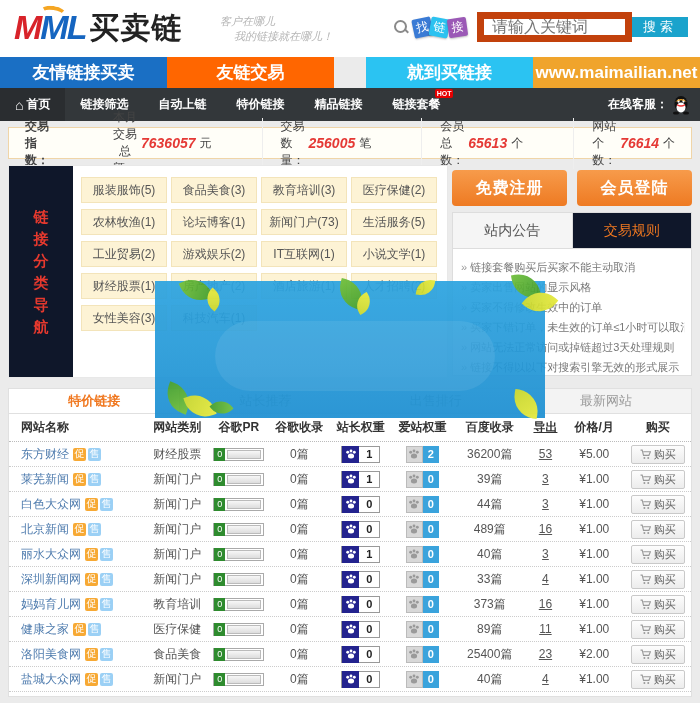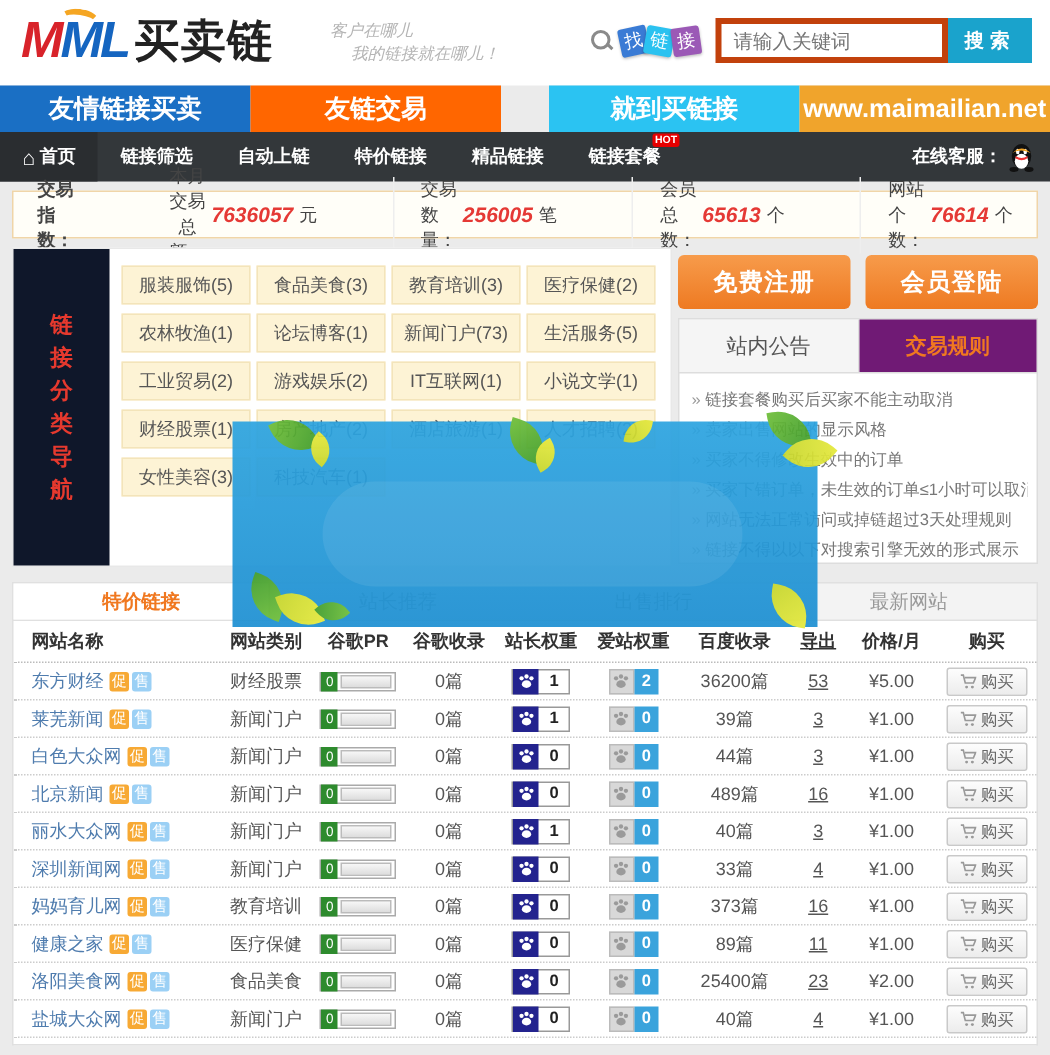--- a/index.html
+++ b/index.html
@@ -16,22 +16,22 @@
   .tagline { position:absolute; left:220px; top:14px; color:#b5b5b5; font-size:11px; font-style:italic; line-height:15px; }
   .tagline .t2 { margin-left:14px; }
   .searchzone { position:absolute; right:12px; top:12px; display:flex; align-items:center; }
   .mag { width:16px; height:16px; position:relative; margin-right:4px; }
   .mag::before { content:""; position:absolute; left:1px; top:1px; width:9px; height:9px; border:2px solid #8a8a8a; border-radius:50%; }
   .mag::after { content:""; position:absolute; left:11px; top:11px; width:5px; height:2px; background:#8a8a8a; transform:rotate(45deg); }
   .tag { width:19px; height:19px; color:#fff; font-size:12px; display:flex; align-items:center; justify-content:center; border-radius:2px; margin-right:2px; box-shadow:0 1px 2px rgba(0,0,0,.25); }
   .tag1 { background:#3a7bd5; transform:rotate(-12deg); }
   .tag2 { background:#2bc2f0; transform:rotate(10deg); margin-left:-4px; }
   .tag3 { background:#9b59b6; transform:rotate(-8deg); margin-left:-3px; }
-  .search-input { width:155px; height:30px; border:4px solid #c2410c; font-size:13px; padding:0 8px; color:#999; outline:none; margin-left:8px; }
-  .search-btn { width:56px; height:30px; background:#1aa3cc; color:#fff; border:none; font-size:13px; font-weight:bold; letter-spacing:4px; cursor:pointer; }
+  .search-input { width:155px; height:30px; border:7px solid #c2410c; font-size:16px; padding:0 8px; color:#999; outline:none; margin-left:8px; }
+  .search-btn { width:56px; height:20px; background:#1aa3cc; color:#fff; border:none; font-size:13px; font-weight:normal; letter-spacing:4px; cursor:pointer; }
 
   
   .banner { position:absolute; left:0; top:57px; width:700px; height:31px; display:flex; }
   .banner-seg { flex:1; display:flex; align-items:center; justify-content:center; color:#fff; font-size:17px; font-weight:bold; cursor:pointer; }
 
   
   .nav { position:absolute; left:0; top:88px; width:700px; height:33px; background:#33373a; display:flex; align-items:stretch; }
   .nav-item { position:relative; color:#fff; font-size:12px; font-weight:bold; padding:0 15px; display:flex; align-items:center; cursor:pointer; }
   .nav-item.first { background:#2a2d30; }
   .house { font-size:14px; margin-right:3px; }
@@ -52,21 +52,21 @@
   .cat-strip-label { width:16px; color:#e6392e; font-size:15px; font-weight:bold; word-break:break-all; line-height:22px; text-align:center; }
   .cat-grid { flex:1; display:flex; flex-wrap:wrap; align-content:flex-start; padding:8px 4px 0 6px; }
   .cat-btn { width:86px; height:26px; margin:3px 2px; background:#fdf3d5; border:1px solid #f3e4ba; color:#555; font-size:12px; display:flex; align-items:center; justify-content:center; cursor:pointer; }
 
   
   .acct { position:absolute; left:452px; top:170px; width:240px; display:flex; justify-content:space-between; }
   .acct-btn { width:115px; height:36px; border:none; border-radius:4px; background:linear-gradient(#f79b4b,#ee7a22); color:#fff; font-size:16px; font-weight:bold; cursor:pointer; letter-spacing:1px; }
   .notice-tabs { position:absolute; left:452px; top:212px; width:240px; height:36px; display:flex; border:1px solid #ddd; border-bottom:none; }
   .notice-tab { flex:1; display:flex; align-items:center; justify-content:center; font-size:14px; color:#555; background:#f5f5f5; border-right:1px solid #ddd; cursor:pointer; }
   .notice-tab:last-child { border-right:none; }
-  .notice-tab.active { background:#701a75; color:#f07820; font-weight:bold; }
+  .notice-tab.active { background:#0f172a; color:#f07820; font-weight:normal; }
   .rules { position:absolute; left:452px; top:248px; width:240px; height:128px; background:#fff; border:1px solid #ddd; border-top:1px solid #ddd; padding:8px 6px 0 8px; }
   .rule { font-size:11px; color:#777; line-height:20px; white-space:nowrap; overflow:hidden; cursor:pointer; }
   .rule::before { content:"» "; color:#999; }
 
   
   .tabbar { position:absolute; left:8px; top:388px; width:684px; height:26px; background:#f3f3f3; border:1px solid #e0e0e0; display:flex; }
   .tabbar .tab { flex:1; display:flex; align-items:center; justify-content:center; font-size:13px; color:#999; cursor:pointer; }
   .tabbar .tab.active { background:#fff; color:#f07820; font-weight:bold; border-right:1px solid #e0e0e0; }
 
   

